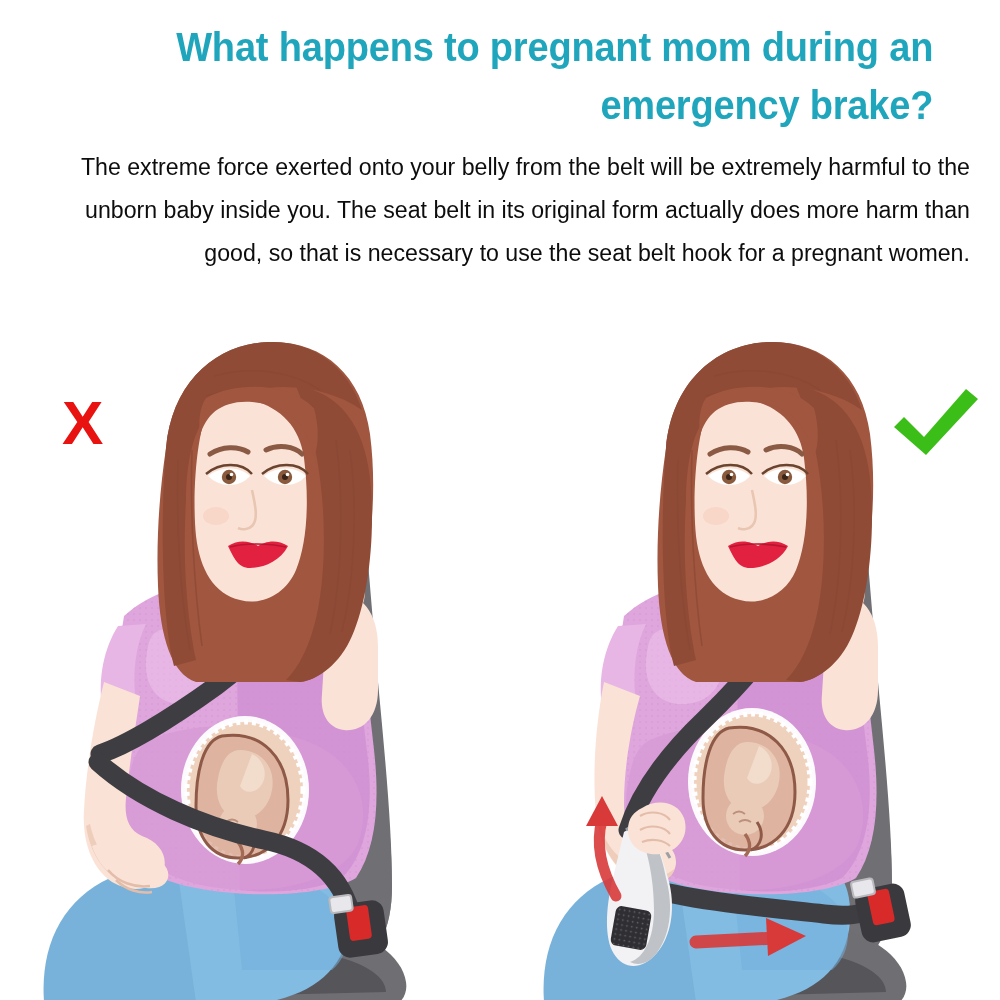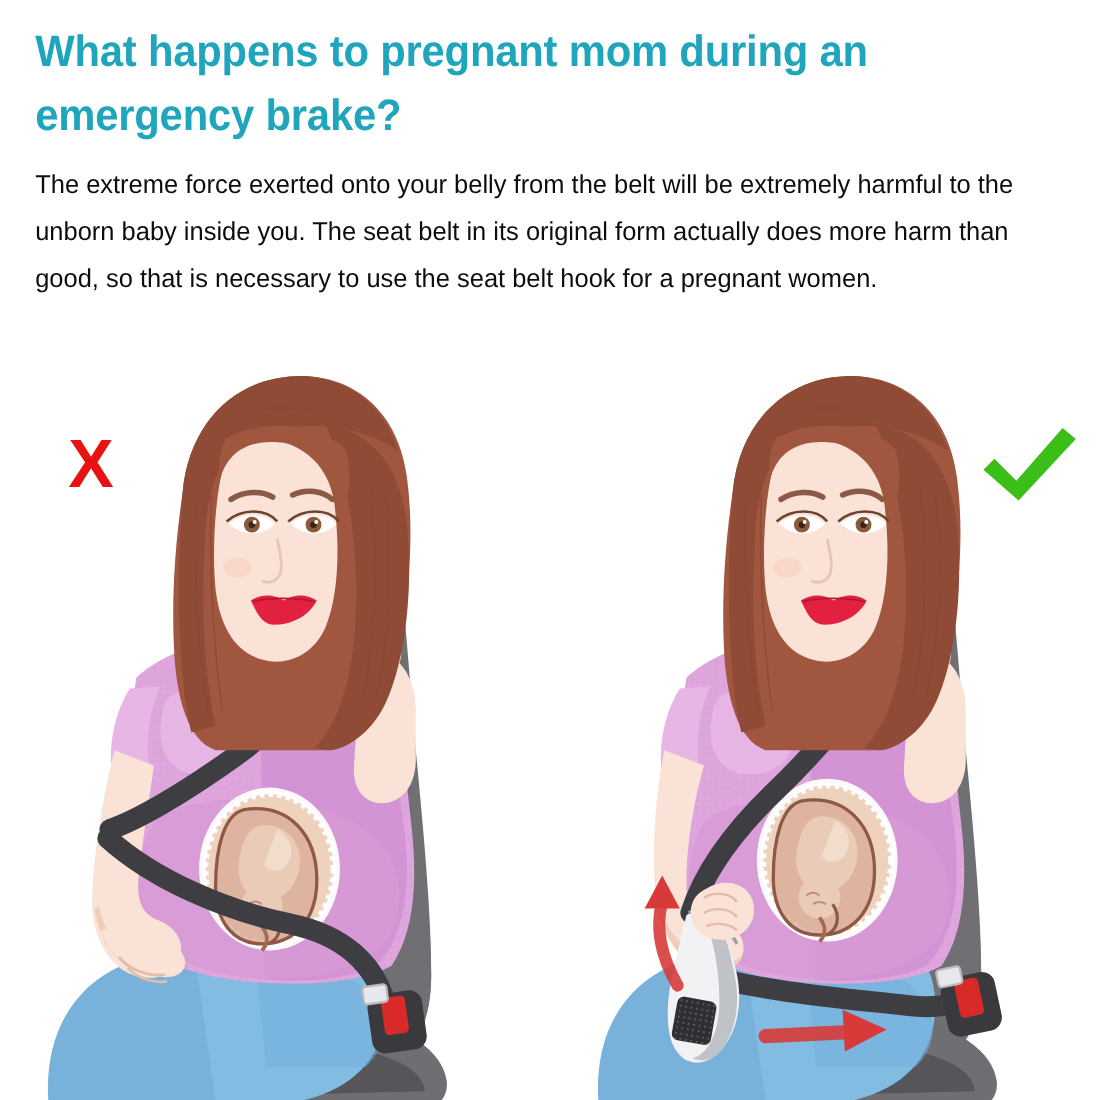--- a/index.html
+++ b/index.html
@@ -6,21 +6,21 @@
   html,body{margin:0;padding:0;}
   body{
     width:1000px;height:1000px;
     background:#ffffff;
     font-family:"Liberation Sans", sans-serif;
     overflow:hidden;
   }
   .page{position:relative;width:1000px;height:1000px;background:#fff;}
 
   
-  .text-block{position:absolute;left:32px;top:18px;width:936px;}
+  .text-block{position:absolute;left:44px;top:18px;width:936px;text-align:right;}
   .headline{
     color:#1FA6BC;
     font-size:40px;
     font-weight:bold;
     line-height:1.45;
     letter-spacing:-0.2px;
     margin:0 0 12px 0;
     font-family:"Liberation Sans", sans-serif;
     transform:scaleX(0.95);
     transform-origin:left center;

